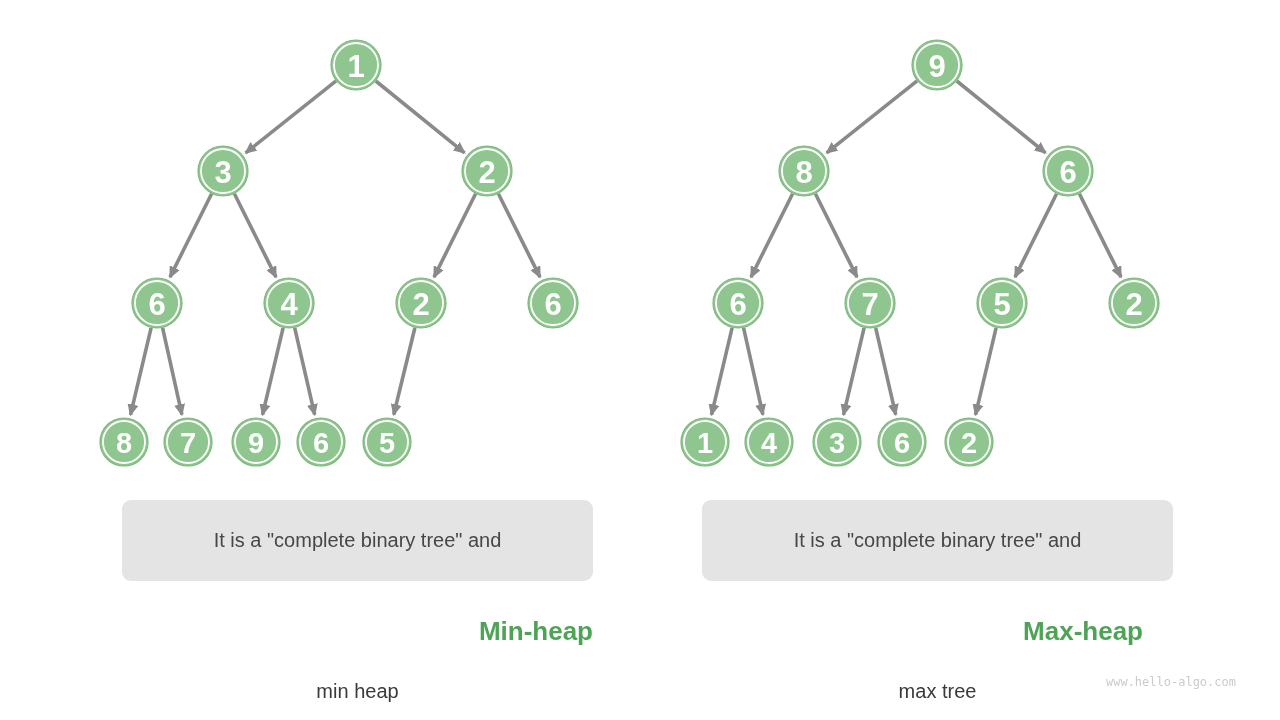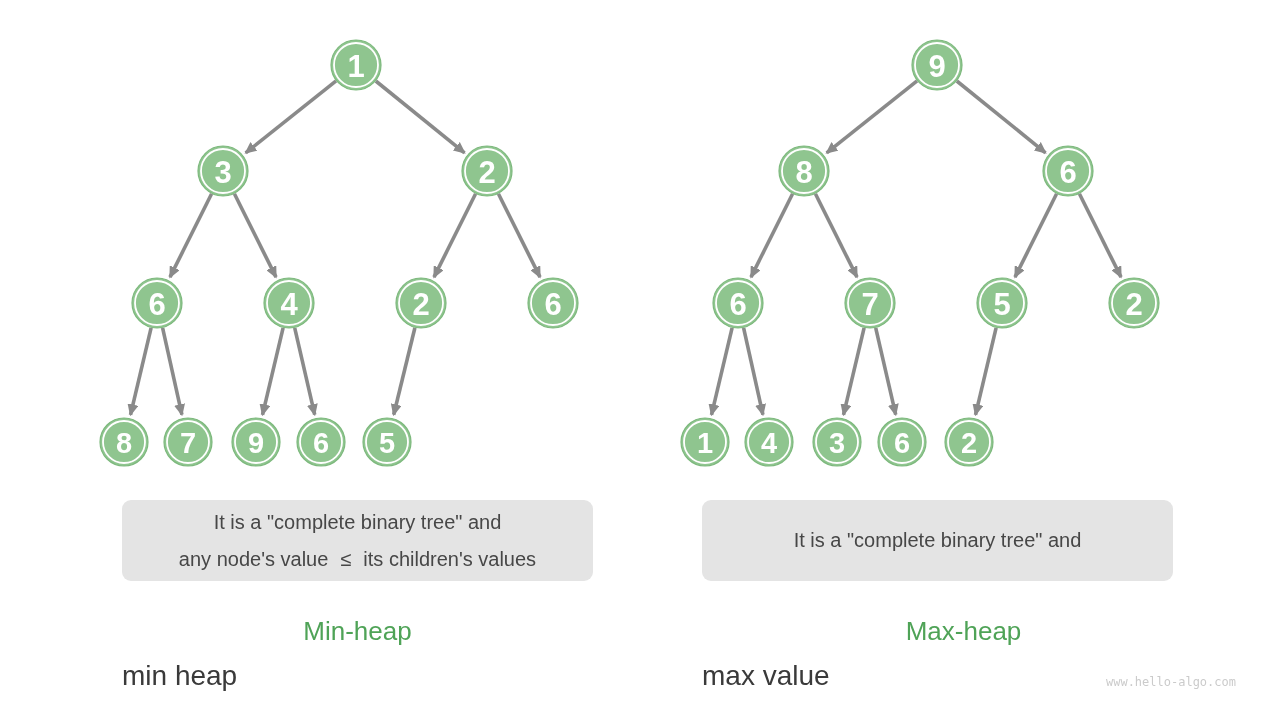--- a/index.html
+++ b/index.html
@@ -35,32 +35,32 @@
     flex-direction: column;
     justify-content: center;
     align-items: center;
     text-align: center;
   }
   .caption .op { display: inline-block; margin: 0 12px; }
   .heap-title {
     position: absolute;
     top: 616px;
     width: 471px;
-    text-align: center;
+    text-align: right;
     font-size: 26px;
     line-height: 30px;
-    font-weight: 400;
+    font-weight: 700;
     color: var(--heading-green);
   }
   .heap-sub {
     position: absolute;
-    top: 662px;
+    top: 677px;
     width: 471px;
-    text-align: left;
-    font-size: 28px;
+    text-align: center;
+    font-size: 20px;
     line-height: 28px;
     color: var(--subtitle-text);
   }
   .watermark {
     position: absolute;
     top: 675px;
     right: 44px;
     font-family: "DejaVu Sans Mono", "Liberation Mono", monospace;
     font-size: 12px;
     color: var(--watermark-text);
@@ -220,28 +220,27 @@
         <g>
           <circle cx="969" cy="442" r="24" class="node-outer"></circle>
           <circle cx="969" cy="442" r="21" class="node-ring"></circle>
           <text x="969" y="442" class="node-value" font-size="29" dominant-baseline="central" dy="1">2</text>
         </g>
       </g>
     </svg>
 
   <div class="caption" style="left:122px">
     <div>It is a "complete binary tree" and</div>
-    <div><span>any node's value</span><span class="op">≤</span><span>its children's values</span></div>
   </div>
 
   <div class="caption" style="left:702px">
     <div>It is a "complete binary tree" and</div>
   </div>
 
   <div class="heap-title" style="left:122px">Min-heap</div>
   <div class="heap-sub" style="left:122px">min heap</div>
 
-  <div class="heap-title" style="left:728px">Max-heap</div>
-  <div class="heap-sub" style="left:702px">max value</div>
+  <div class="heap-title" style="left:672px">Max-heap</div>
+  <div class="heap-sub" style="left:702px">max tree</div>
 
   <div class="watermark">www.hello-algo.com</div>
 
 </div>
 
 </body></html>

